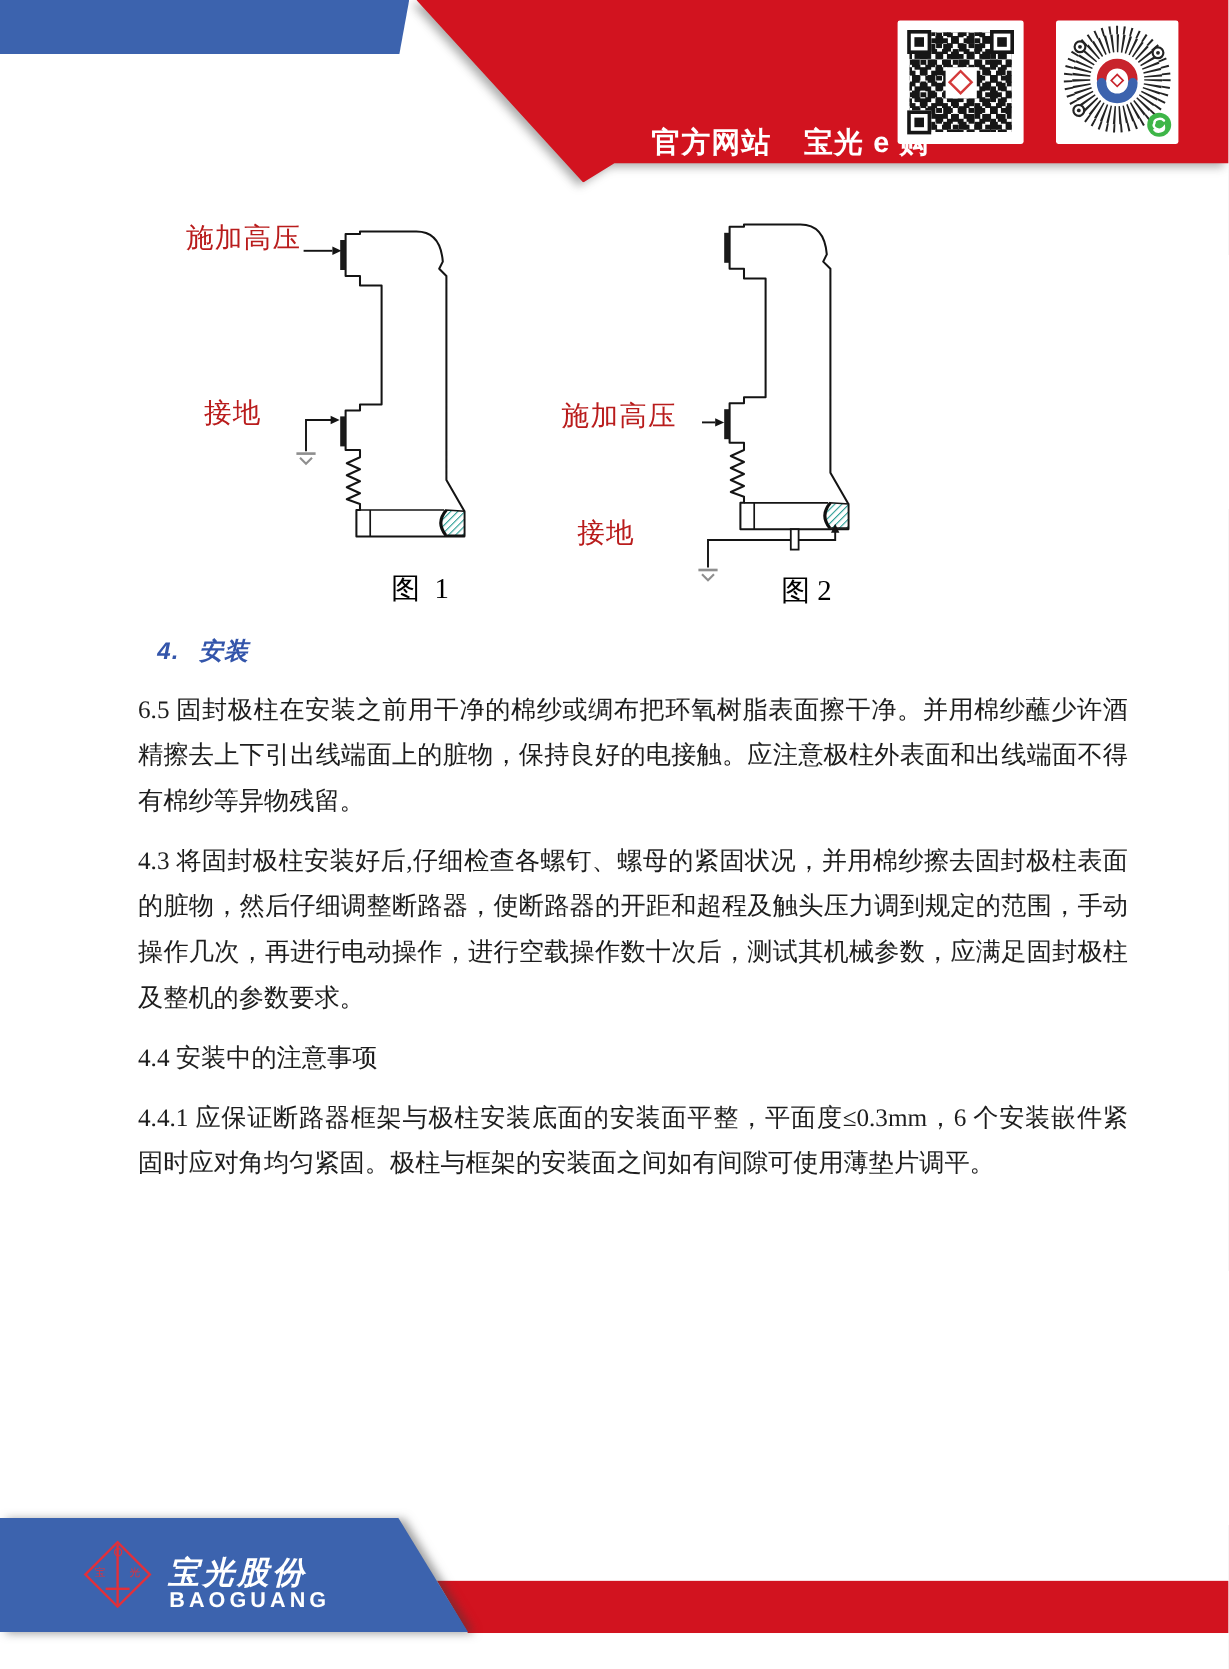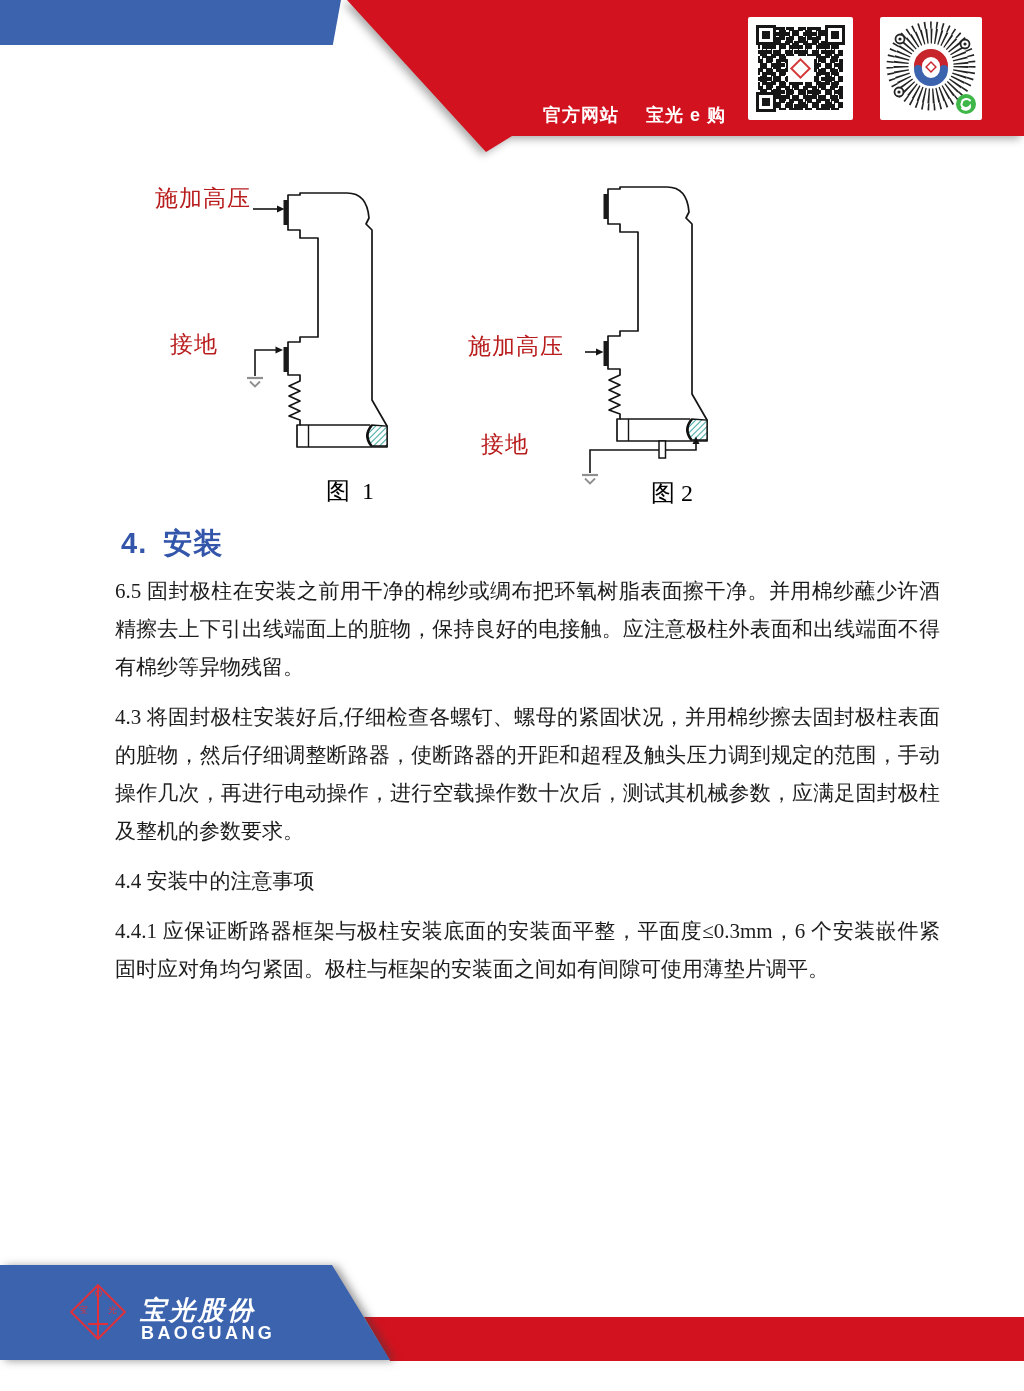--- a/index.html
+++ b/index.html
@@ -22,21 +22,21 @@
     clip-path:polygon(0 0,100% 0,97.6% 100%,0 100%);
   }
   .hdr-red-wrap{position:absolute;left:0;top:0;width:1024px;height:160px;
     filter:drop-shadow(-4px 3px 4px rgba(70,70,70,.45));pointer-events:none;}
   .hdr-red{
     position:absolute;left:0;top:0;width:1024px;height:152px;background:var(--red);
     clip-path:polygon(347px 0,1024px 0,1024px 136px,512px 136px,486px 152px);
   }
   .hdr-nav{position:absolute;left:543px;top:103px;display:flex;gap:27px;
     font-family:"Liberation Sans","DejaVu Sans",sans-serif;font-weight:bold;
-    font-size:18px;color:#ffffff;letter-spacing:1px;white-space:nowrap;}
+    font-size:24px;color:#ffffff;letter-spacing:1px;white-space:nowrap;}
   .qr-card{position:absolute;top:17px;background:#ffffff;border-radius:2px;}
   .qr-card.web{left:748px;width:105px;height:103px;}
   .qr-card.mini{left:880px;width:102px;height:103px;}
   .qr-pix{position:absolute;inset:10px;
     background:
       repeating-conic-gradient(#161616 0% 25%, transparent 0% 50%) 0 0/9px 9px,
       repeating-conic-gradient(#161616 0% 25%, transparent 0% 50%) 2px 3px/13px 13px;}
   .fp{position:absolute;width:20px;height:20px;border:3.5px solid #161616;background:#fff;box-sizing:border-box;}
   .fp::after{content:"";position:absolute;inset:3px;background:#161616;}
   .fp.tl{left:8px;top:8px;} .fp.tr{right:8px;top:8px;} .fp.bl{left:8px;bottom:8px;}
@@ -68,22 +68,22 @@
   .bg-name{position:absolute;left:140px;top:28px;font-size:26px;font-weight:bold;letter-spacing:3px;white-space:nowrap;font-style:italic;}
   .bg-name-en{position:absolute;left:141px;top:58px;font-size:18px;font-weight:bold;letter-spacing:3.4px;white-space:nowrap;}
   
   .fig-svg{position:absolute;width:280px;height:330px;}
   .fig1{left:140px;top:180px;} .fig2{left:460px;top:180px;}
   .fig-label{position:absolute;font-size:23px;color:#b91c1c;letter-spacing:1px;white-space:nowrap;line-height:25px;}
   .fig-caption{position:absolute;font-size:24px;color:#000000;white-space:pre;line-height:26px;}
   
   .content{position:absolute;left:115px;top:526px;width:825px;}
   .content h2{
-    margin:0 0 12px 6px;font-family:"Liberation Sans","DejaVu Sans",sans-serif;
-    font-size:29px;line-height:34px;color:var(--heading-blue);font-weight:bold;letter-spacing:1px;
+    margin:0 0 12px 16px;font-family:"Liberation Sans","DejaVu Sans",sans-serif;
+    font-size:20px;line-height:34px;color:var(--heading-blue);font-weight:bold;letter-spacing:1px;font-style:italic;
   }
   .content h2 .num{margin-right:16px;}
   .content p{
     margin:0 0 12px 0;font-size:21px;line-height:38px;text-align:justify;
     color:var(--ink);
   }
 </style>
 </head>
 <body>
 

